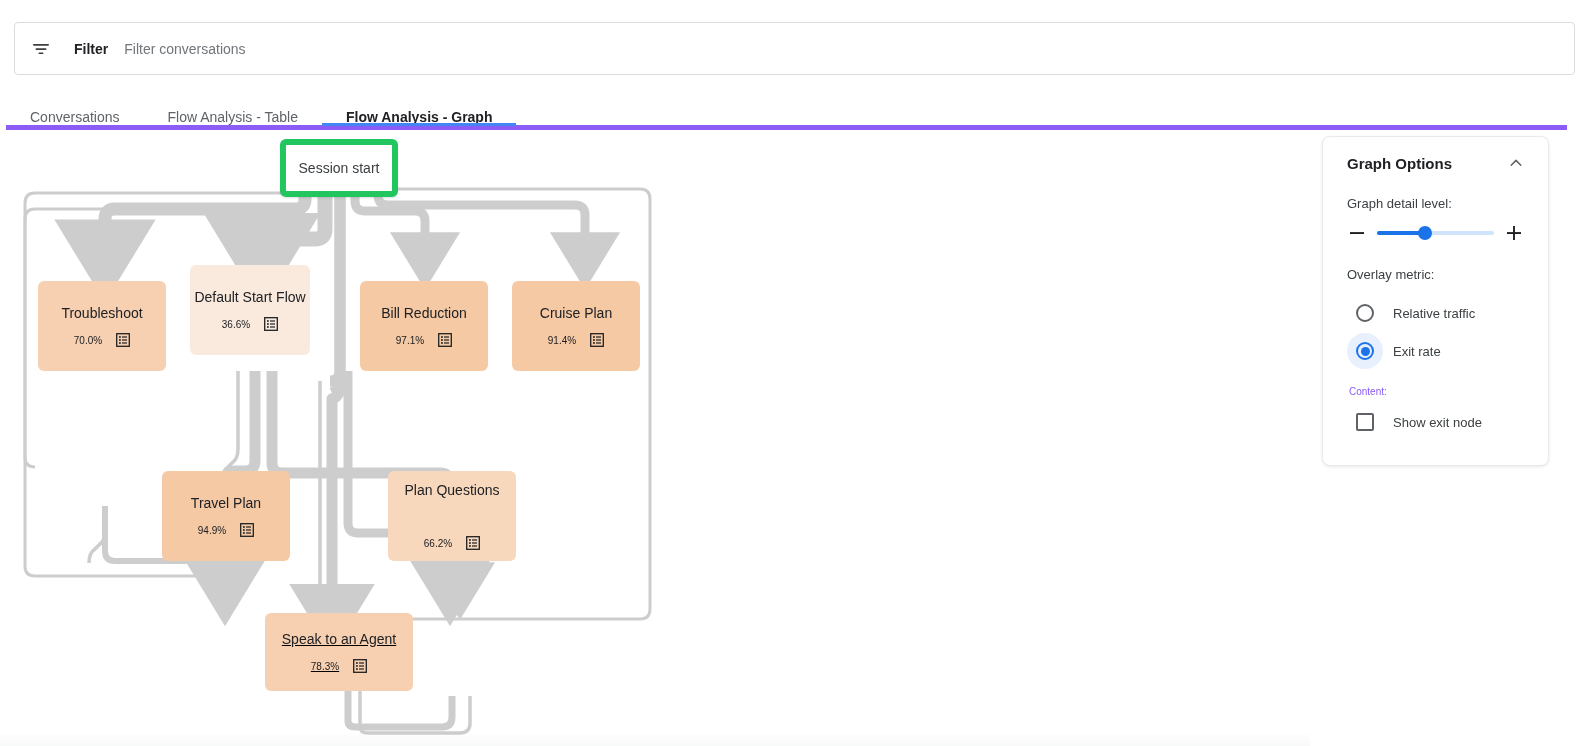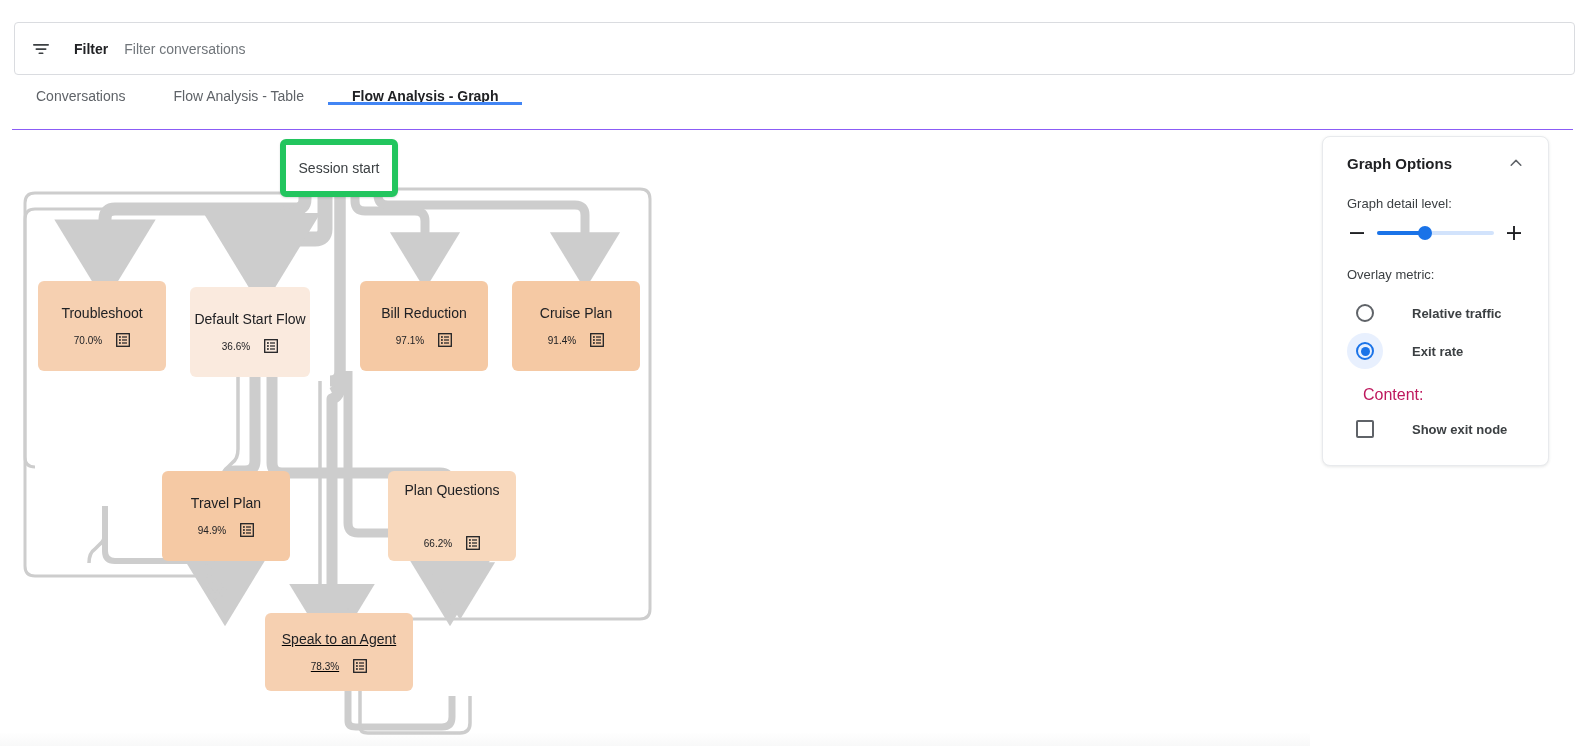--- a/index.html
+++ b/index.html
@@ -32,25 +32,25 @@
     border: none; outline: none; background: transparent;
     font-family: "Liberation Sans", sans-serif;
     font-size: 14px; color: #5f6368;
     flex: 1; height: 100%;
   }
   .filter-input::placeholder { color: #70757a; }
 
   
   .tabs {
     position: absolute;
-    left: 12px; top: 88px;
+    left: 6px; top: 88px;
     width: 1561px; height: 42px;
-    border-bottom: 1px solid #8b5cf6;
+    border-bottom: 5px solid #8b5cf6;
     display: flex;
-    align-items: flex-start;
+    align-items: flex-end;
   }
   .tab {
     display: flex; align-items: center; justify-content: center;
     font-size: 14px; color: #5f6368;
     padding: 0 24px;
     position: relative;
     cursor: pointer;
     white-space: nowrap;
   }
   .tab.active { color: #202124; font-weight: bold; }
@@ -136,23 +136,22 @@
     width: 41%; background: #1a73e8; border-radius: 2px;
   }
   .slider-thumb {
     position: absolute; left: 41%; top: 50%;
     width: 14px; height: 14px; margin-left: -7px; margin-top: -7px;
     background: #1a73e8; border-radius: 50%; cursor: pointer;
   }
 
   .radio-row, .check-row {
     display: flex; align-items: center;
-    gap: 29px; height: 38px;
+    gap: 10px; height: 38px;
     cursor: pointer;
-    font-weight: bold;
   }
   .radio-outer {
     width: 36px; height: 36px; flex: none;
     display: flex; align-items: center; justify-content: center;
     border-radius: 50%;
   }
   .radio-row.selected .radio-outer { background: #e8f0fe; }
   .radio-mark {
     width: 18px; height: 18px; border-radius: 50%;
     border: 2px solid #5f6368; box-sizing: border-box;
@@ -160,21 +159,21 @@
   }
   .radio-row.selected .radio-mark { border-color: #1a73e8; }
   .radio-dot { width: 9px; height: 9px; border-radius: 50%; background: #1a73e8; }
   .radio-text { font-size: 13px; color: #3c4043; }
 
   .check-box {
     width: 18px; height: 18px; flex: none;
     border: 2px solid #5f6368; border-radius: 2px;
     margin-left: 9px; margin-right: 9px;
   }
-  .opt-group-label { font-size: 16px; color: #be185d; margin: 16px 0 6px 16px; }
+  .opt-group-label { font-size: 10px; color: #8b5cf6; margin: 16px 0 6px 2px; }
 
   .bottom-shade {
     position: absolute;
     left: 0; bottom: 0; width: 1310px; height: 14px;
     background: linear-gradient(to bottom, rgba(0,0,0,0), rgba(60,64,67,.035));
     pointer-events: none;
   }
 </style>
 </head>
 <body>
@@ -274,21 +273,21 @@
         <rect x="3.0" y="3.2" width="1.8" height="1.6" fill="#202124"></rect>
         <rect x="6.0" y="3.4" width="5.0" height="1.2" fill="#202124"></rect>
         <rect x="3.0" y="6.2" width="1.8" height="1.6" fill="#202124"></rect>
         <rect x="6.0" y="6.4" width="5.0" height="1.2" fill="#202124"></rect>
         <rect x="3.0" y="9.2" width="1.8" height="1.6" fill="#202124"></rect>
         <rect x="6.0" y="9.4" width="5.0" height="1.2" fill="#202124"></rect>
       </svg>
     </div>
   </div>
 
-  <div class="node" style="left:190px; top:156px; width:120px; height:90px; background:#faeade;">
+  <div class="node" style="left:190px; top:134px; width:120px; height:90px; background:#faeade;">
     <div class="node-title">Default Start Flow</div>
     <div class="node-metrics">
       <span class="node-pct">36.6%</span>
       <svg class="list-icon" viewBox="0 0 14 14">
         <rect x="0.7" y="0.7" width="12.6" height="12.6" fill="none" stroke="#202124" stroke-width="1.3"></rect>
         <rect x="3.0" y="3.2" width="1.8" height="1.6" fill="#202124"></rect>
         <rect x="6.0" y="3.4" width="5.0" height="1.2" fill="#202124"></rect>
         <rect x="3.0" y="6.2" width="1.8" height="1.6" fill="#202124"></rect>
         <rect x="6.0" y="6.4" width="5.0" height="1.2" fill="#202124"></rect>
         <rect x="3.0" y="9.2" width="1.8" height="1.6" fill="#202124"></rect>

